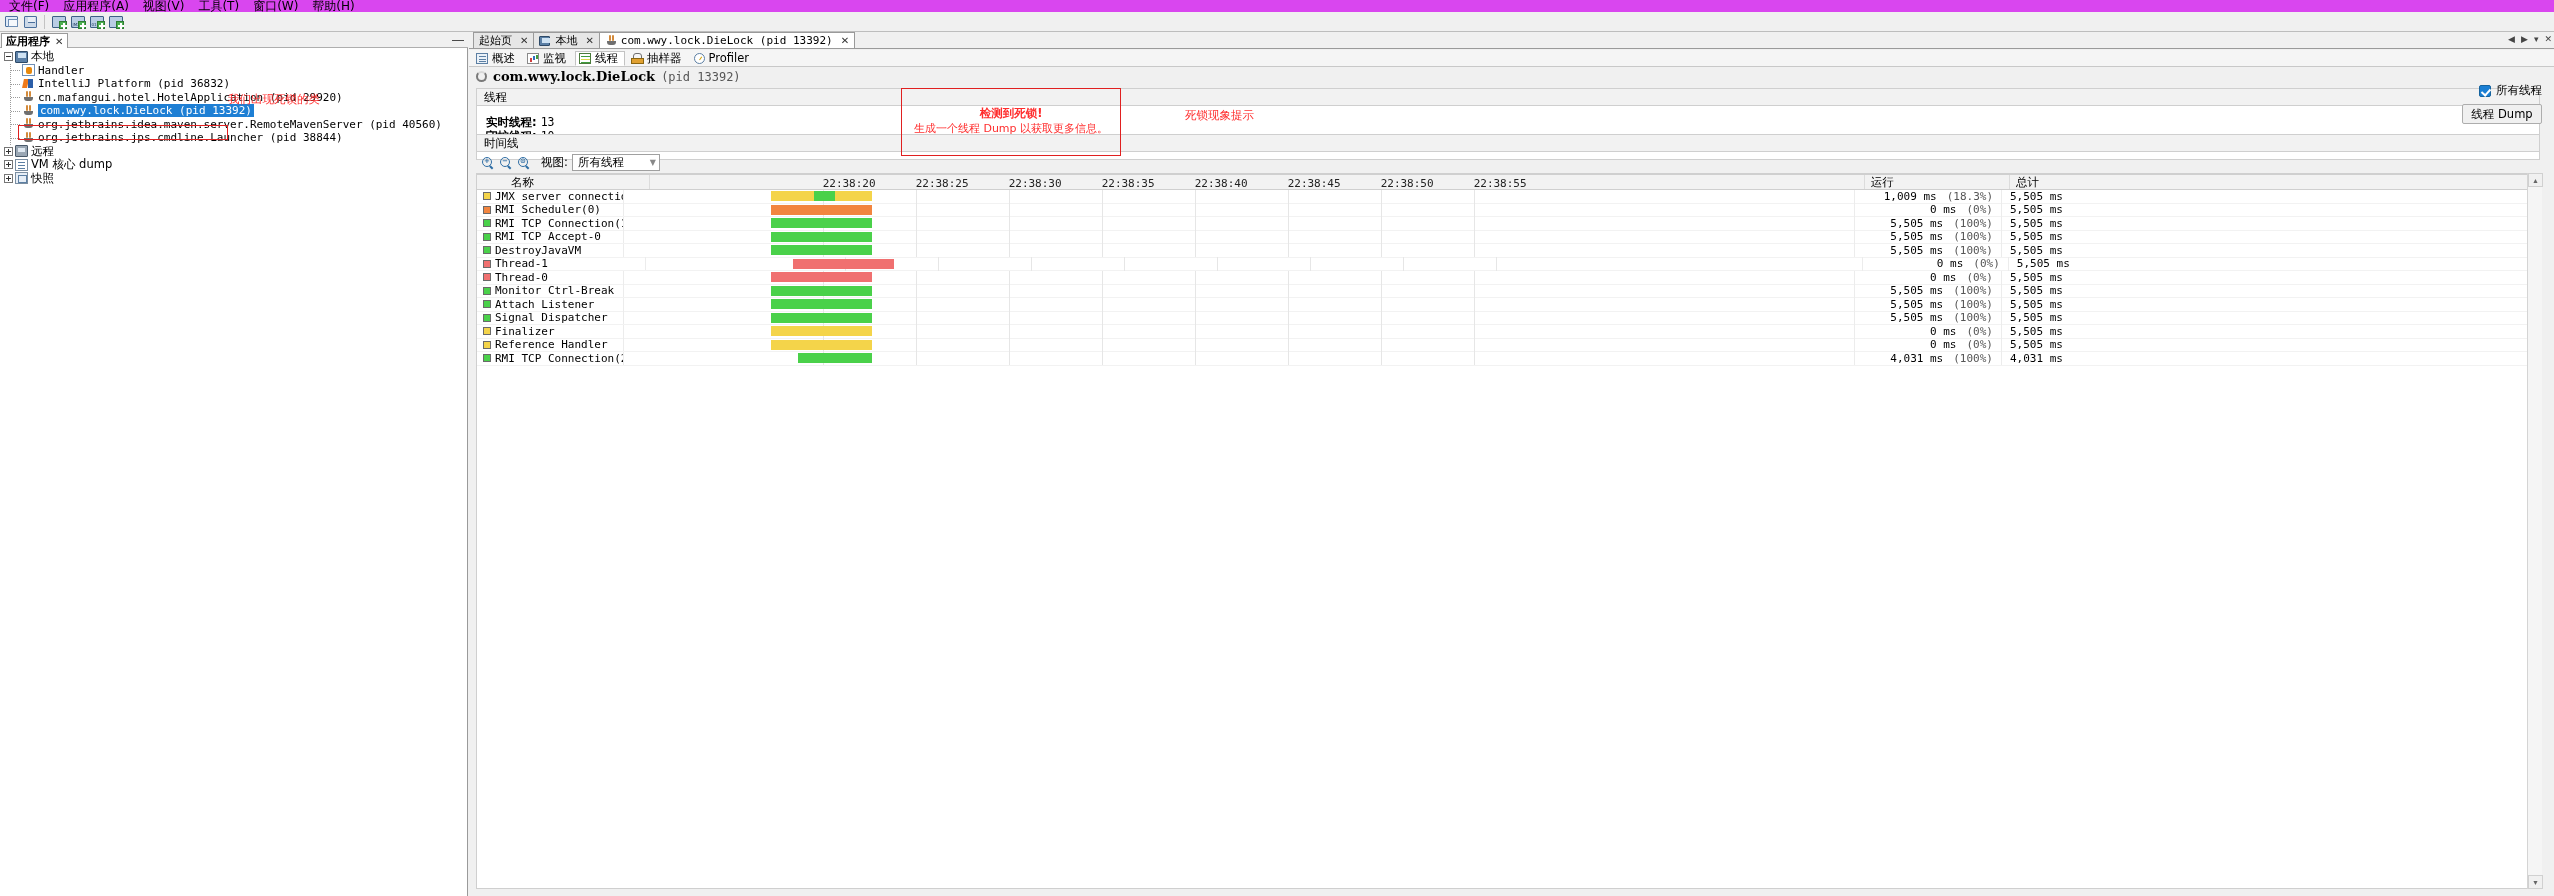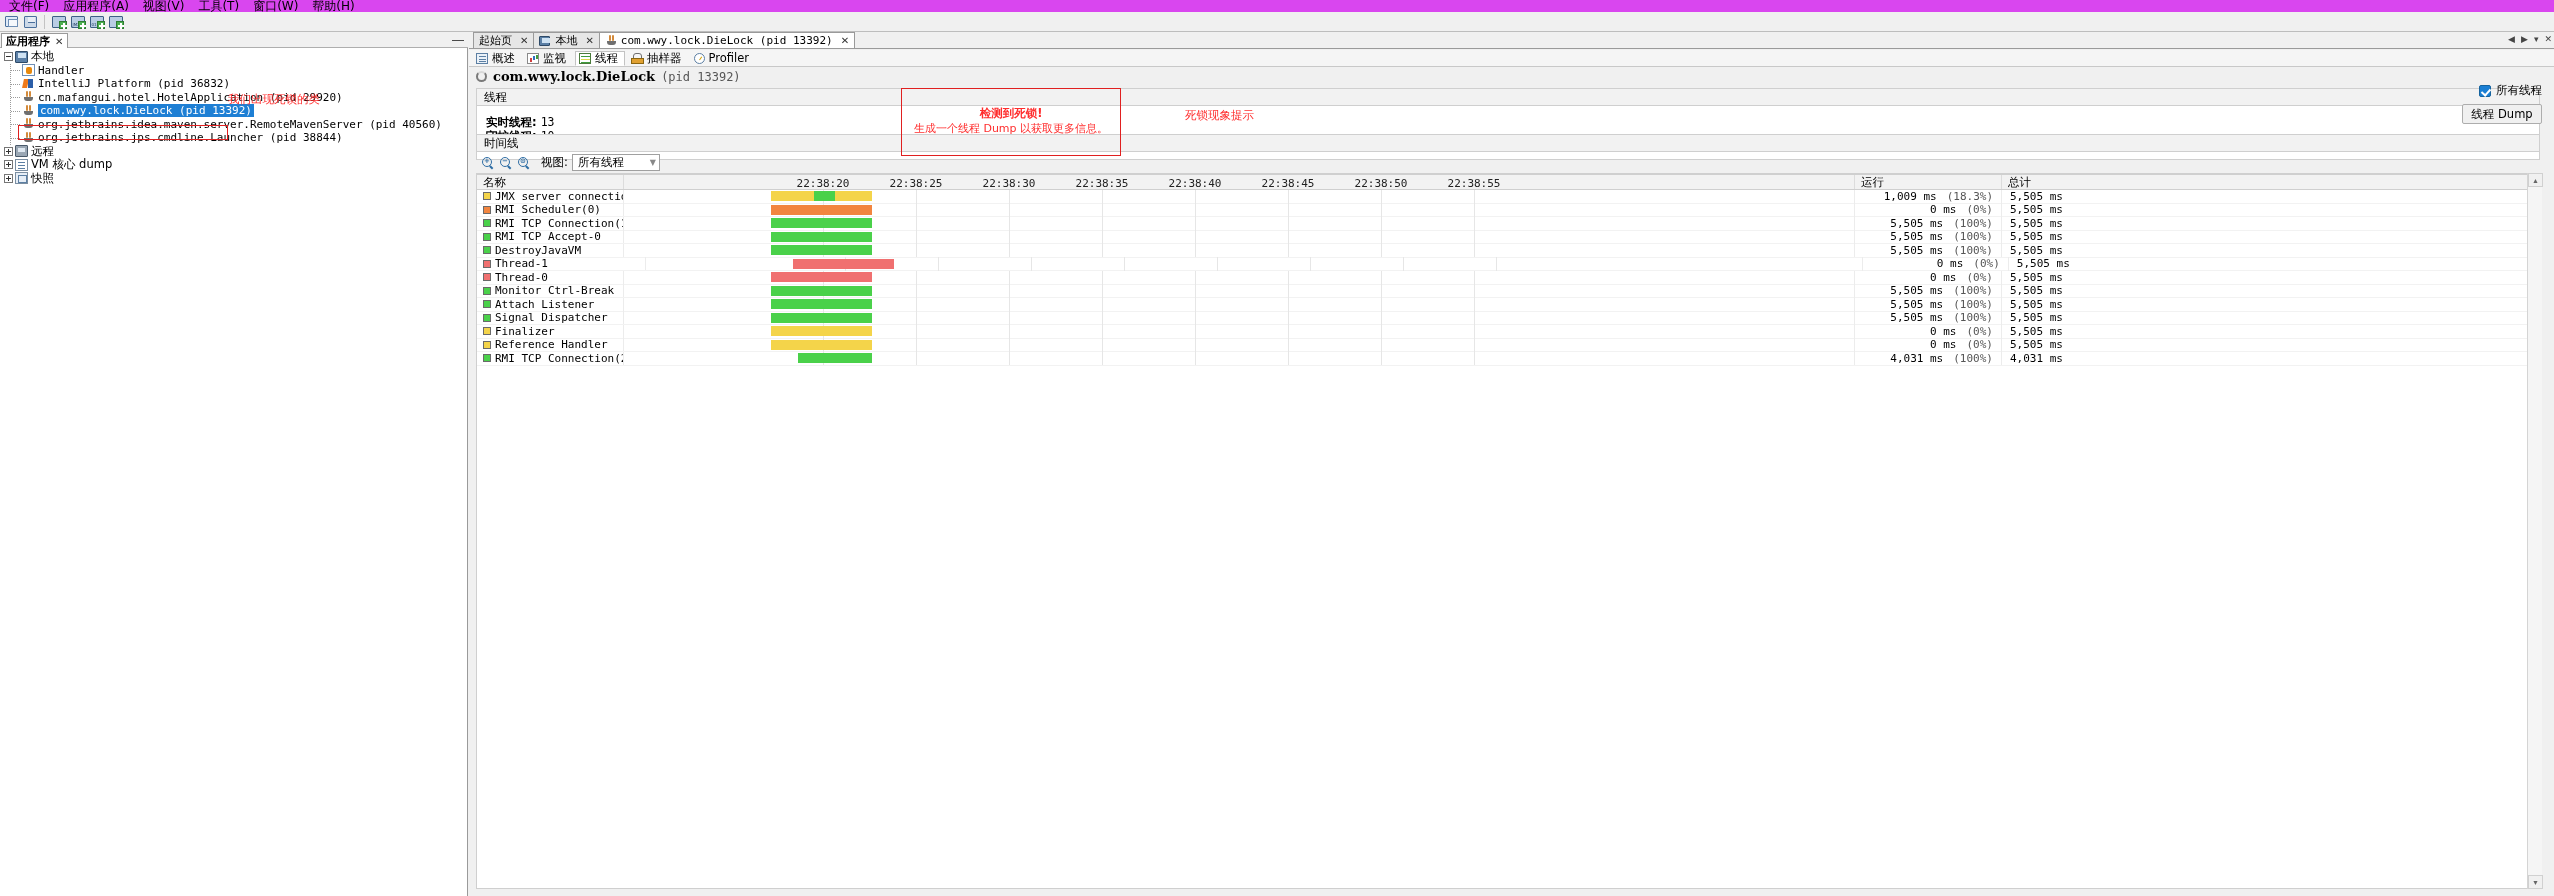--- a/index.html
+++ b/index.html
@@ -600,21 +600,21 @@
         </span>
       <span style="margin-left:6px;">视图:</span>
       <span class="selectbox">
         <span>所有线程</span>
         <span class="chev">▼</span>
       </span>
     </div>
 
     <div class="tbl" style="left:7px; top:140px; width:2064px; height:716px; background:#fff; border:1px solid #cfcfcf; overflow:hidden;">
       <div class="tbl-head">
-        <div class="th" style="width:147px;">
+        <div class="th" style="width:147px;margin-left:28px;">
           <span>名称</span>
         </div>
         <div class="th tl-axis" style="width:1231px;">
           <div class="tick" style="left:199px;">
               <span>22:38:20</span>
             </div>
           <div class="tick" style="left:292px;">
               <span>22:38:25</span>
             </div>
           <div class="tick" style="left:385px;">

